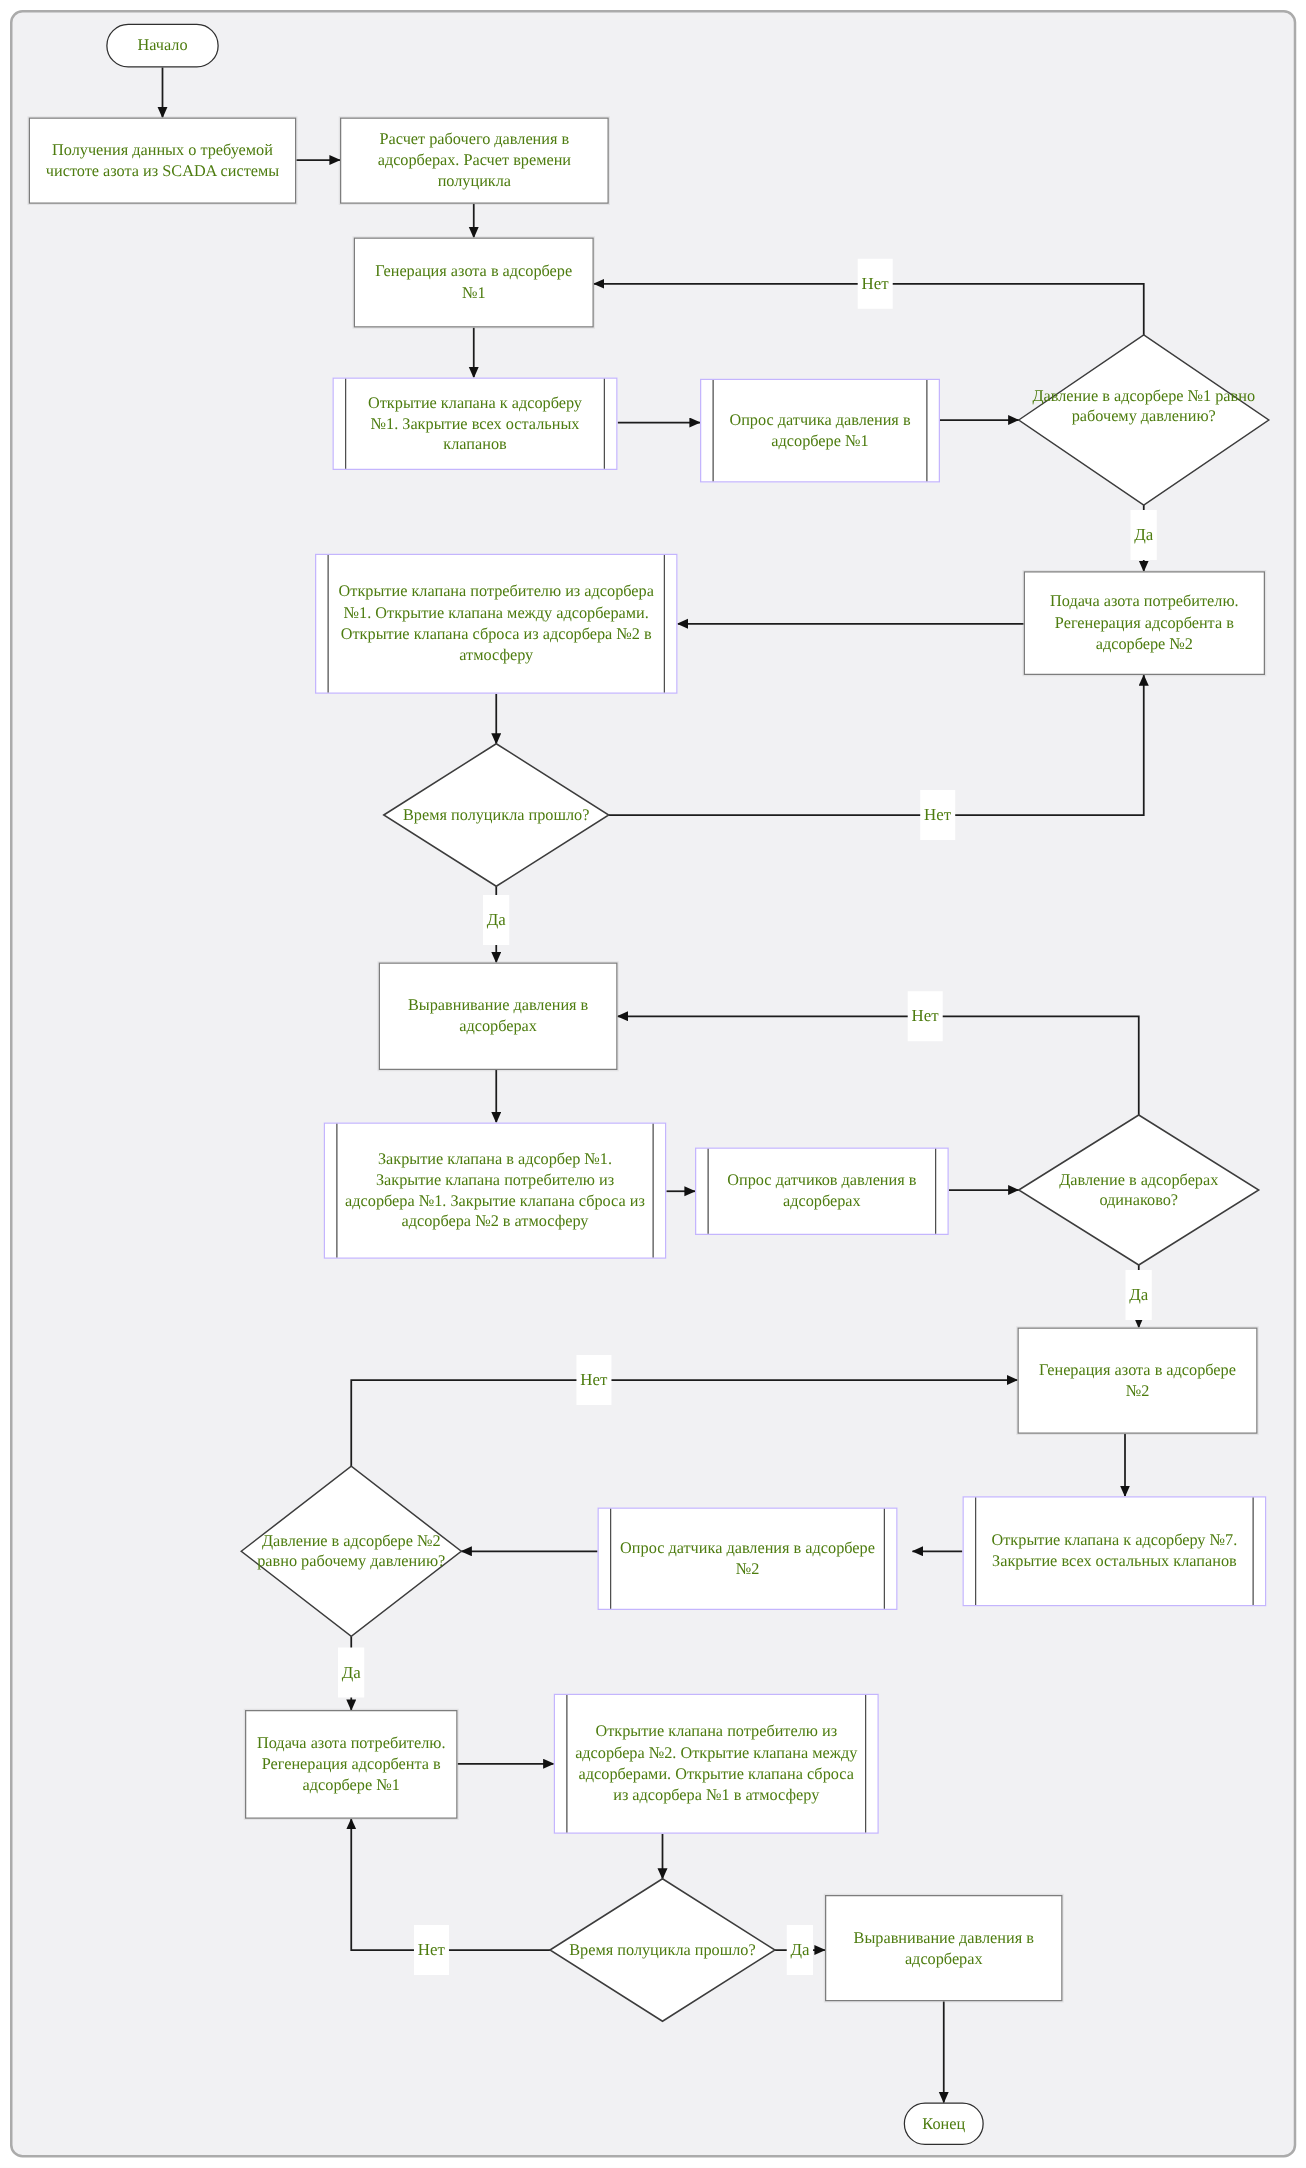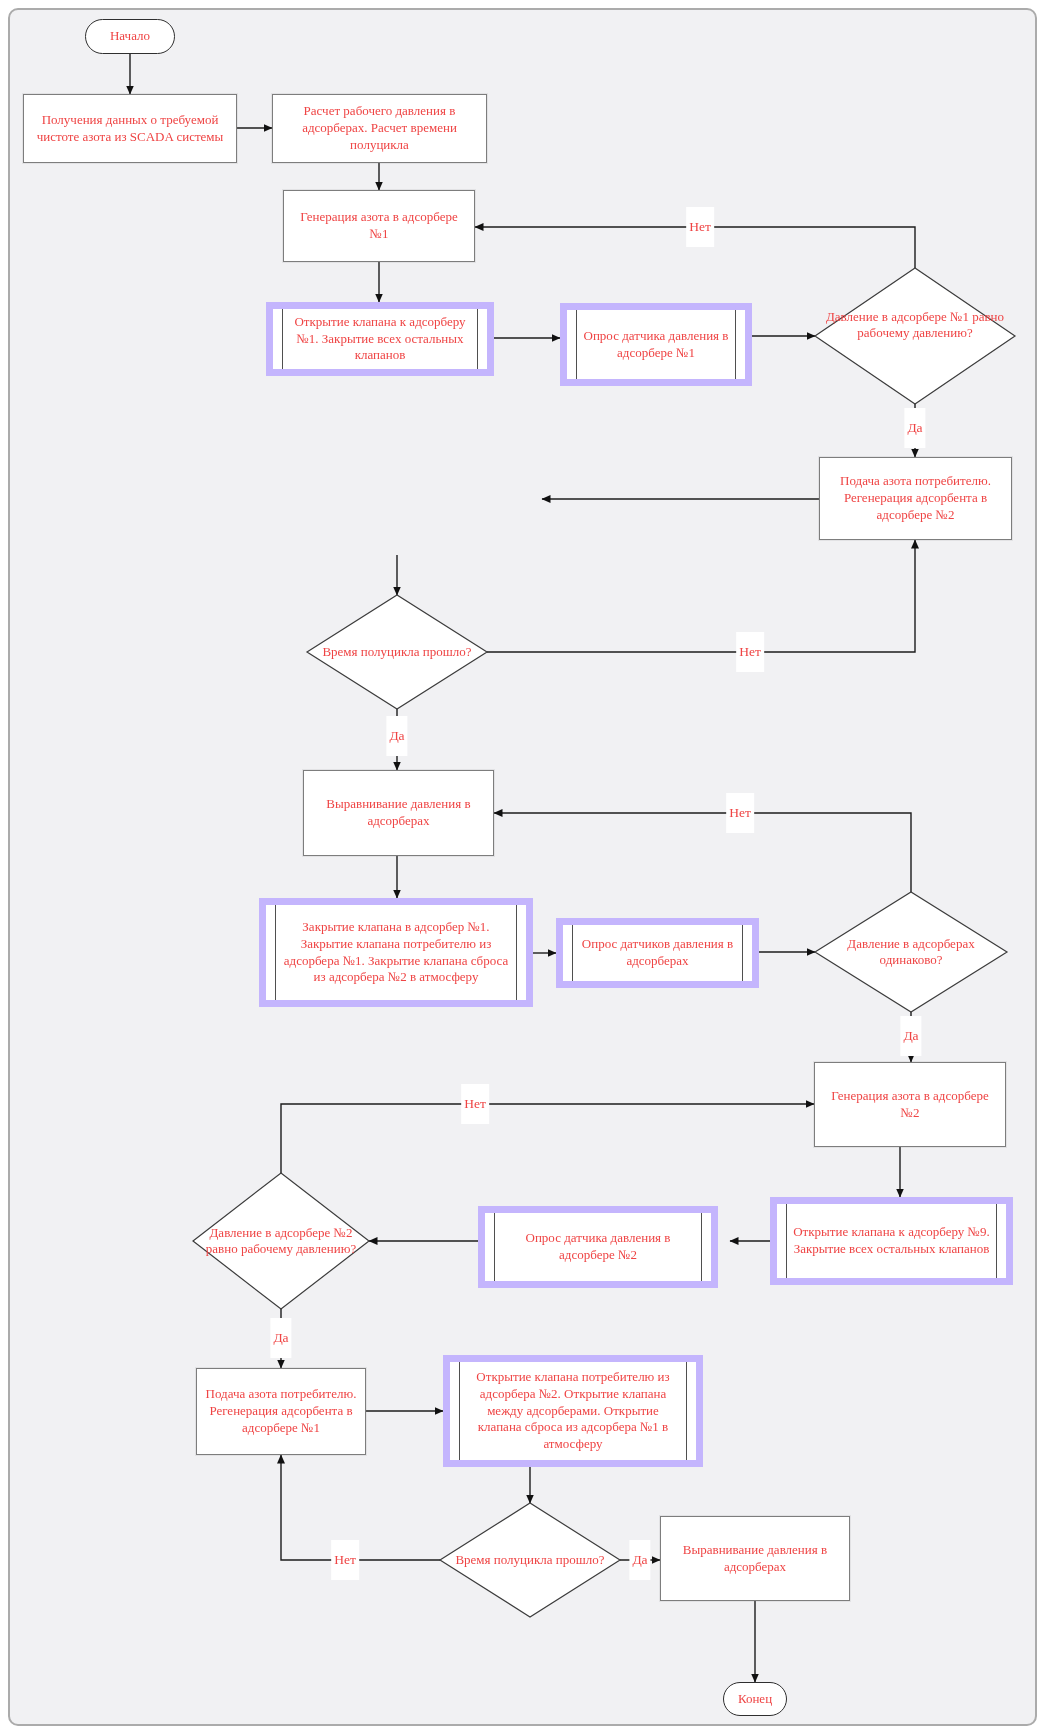--- a/index.html
+++ b/index.html
@@ -1,31 +1,31 @@
 <!DOCTYPE html>
 <html><head>
 <meta charset="utf-8">
 <style>
   * { margin:0; padding:0; box-sizing:border-box; }
   html,body { background:#ffffff; }
   .canvas {
     position:relative; width:1045px; height:1734px; background:#ffffff;
-    font-family:"Liberation Serif","DejaVu Serif",serif; color:#ef4444;
+    font-family:"Liberation Serif","DejaVu Serif",serif; color:#4d7c0f;
   }
   .frame {
     position:absolute; inset:8px; background:#f1f1f3;
     border:2px solid #ababab; border-radius:10px; z-index:0;
   }
   svg.connectors { position:absolute; left:0; top:0; z-index:1; }
   .node {
     position:absolute; z-index:2; display:flex; align-items:center; justify-content:center;
     text-align:center; font-size:13px; line-height:1.3; padding:4px 7px; background:#ffffff;
   }
   .process  { border:1px solid #7d7d7d; box-shadow:0 0 0 1px rgba(120,120,120,0.12); }
-  .predef   { border:7px solid #c4b5fd; padding:4px 16px; }
+  .predef   { border:1px solid #c4b5fd; padding:4px 16px; }
   .predef::before, .predef::after {
     content:""; position:absolute; top:0; bottom:0; width:0; border-left:1px solid #4f4f4f;
   }
   .predef::before { left:9px; }
   .predef::after  { right:9px; }
   .terminator { border:1.5px solid #2f2f2f; border-radius:18px; }
   .dtext {
     position:absolute; z-index:2; display:flex; align-items:center; justify-content:center;
     text-align:center; font-size:13px; line-height:1.25; background:transparent;
   }
@@ -91,23 +91,24 @@
   <div class="node process" style="left:272px;top:94px;width:215px;height:69px">Расчет рабочего давления в адсорберах. Расчет времени полуцикла</div>
   <div class="node process" style="left:283px;top:190px;width:192px;height:72px">Генерация азота в адсорбере №1</div>
   <div class="node process" style="left:819px;top:457px;width:193px;height:83px">Подача азота потребителю. Регенерация адсорбента в адсорбере №2</div>
   <div class="node process" style="left:303px;top:770px;width:191px;height:86px">Выравнивание давления в адсорберах</div>
   <div class="node process" style="left:814px;top:1062px;width:192px;height:85px">Генерация азота в адсорбере №2</div>
   <div class="node process" style="left:196px;top:1368px;width:170px;height:87px">Подача азота потребителю. Регенерация адсорбента в адсорбере №1</div>
   <div class="node process" style="left:660px;top:1516px;width:190px;height:85px">Выравнивание давления в адсорберах</div>
 
   <div class="node predef" style="left:266px;top:302px;width:228px;height:74px">Открытие клапана к адсорберу №1. Закрытие всех остальных клапанов</div>
   <div class="node predef" style="left:560px;top:303px;width:192px;height:83px">Опрос датчика давления в адсорбере №1</div>
+  <div class="node predef" style="left:252px;top:443px;width:290px;height:112px">Открытие клапана потребителю из адсорбера №1. Открытие клапана между адсорберами. Открытие клапана сброса из адсорбера №2 в атмосферу</div>
   <div class="node predef" style="left:259px;top:898px;width:274px;height:109px">Закрытие клапана в адсорбер №1. Закрытие клапана потребителю из адсорбера №1. Закрытие клапана сброса из адсорбера №2 в атмосферу</div>
   <div class="node predef" style="left:556px;top:918px;width:203px;height:70px">Опрос датчиков давления в адсорберах</div>
-  <div class="node predef" style="left:770px;top:1197px;width:243px;height:88px">Открытие клапана к адсорберу №9. Закрытие всех остальных клапанов</div>
+  <div class="node predef" style="left:770px;top:1197px;width:243px;height:88px">Открытие клапана к адсорберу №7. Закрытие всех остальных клапанов</div>
   <div class="node predef" style="left:478px;top:1206px;width:240px;height:82px">Опрос датчика давления в адсорбере №2</div>
   <div class="node predef" style="left:443px;top:1355px;width:260px;height:112px">Открытие клапана потребителю из адсорбера №2. Открытие клапана между адсорберами. Открытие клапана сброса из адсорбера №1 в атмосферу</div>
 
   <div class="dtext" style="left:822px;top:268px;width:186px;height:114px">Давление в адсорбере №1 равно рабочему давлению?</div>
   <div class="dtext" style="left:314px;top:601px;width:166px;height:102px">Время полуцикла прошло?</div>
   <div class="dtext" style="left:821px;top:897px;width:180px;height:110px">Давление в адсорберах одинаково?</div>
   <div class="dtext" style="left:198px;top:1183px;width:166px;height:116px">Давление в адсорбере №2 равно рабочему давлению?</div>
   <div class="dtext" style="left:446px;top:1509px;width:168px;height:102px">Время полуцикла прошло?</div>
 
   <div class="lbl" style="left:700px;top:227px">Нет</div>

